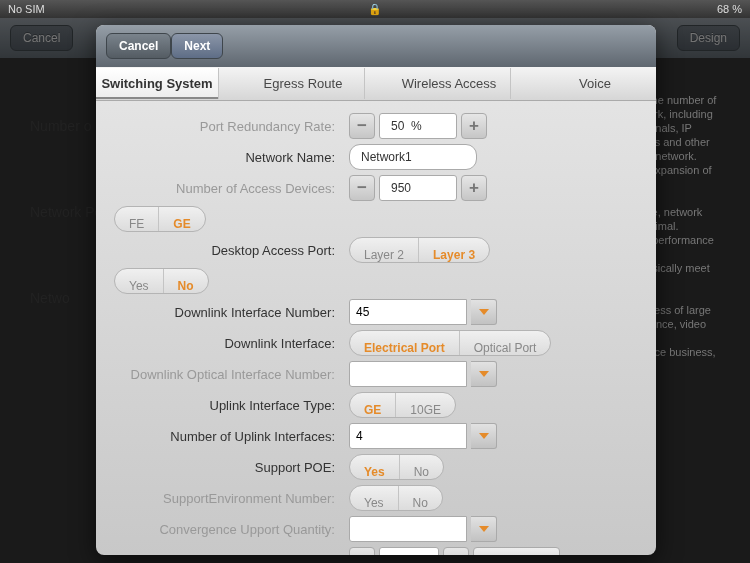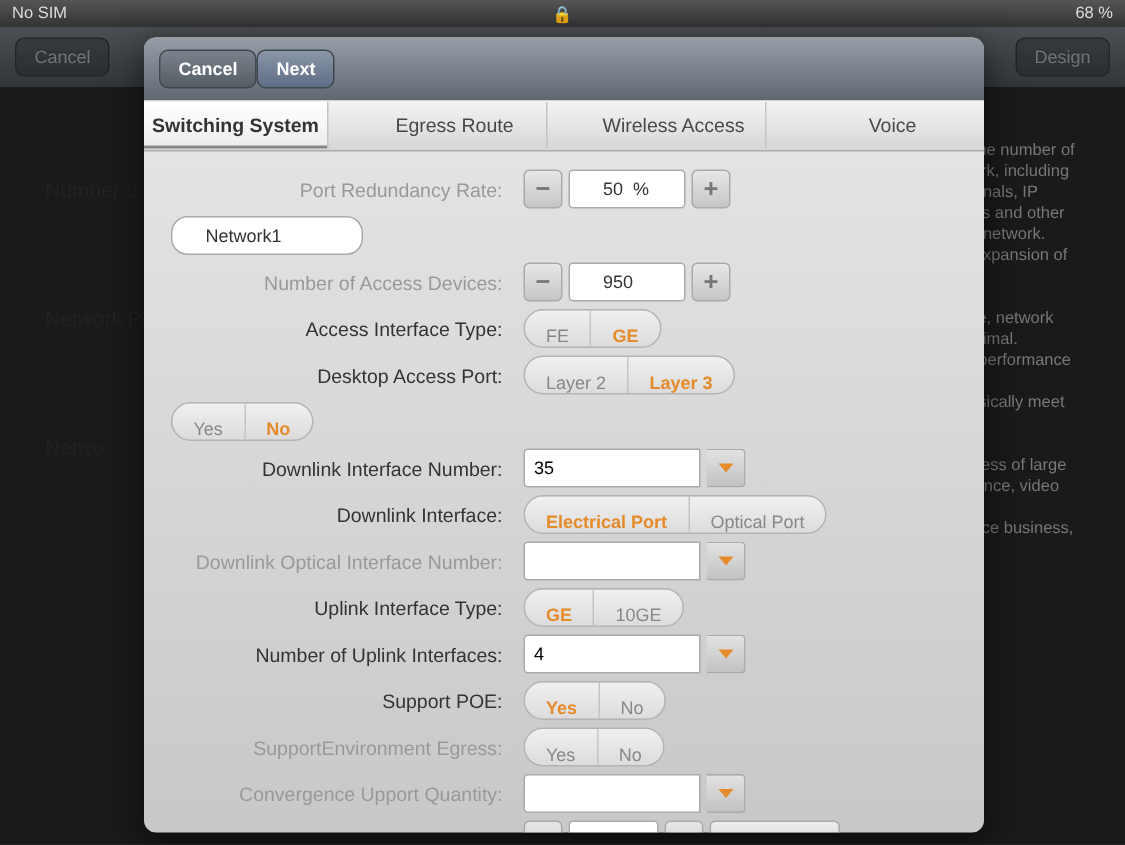--- a/index.html
+++ b/index.html
@@ -30,21 +30,21 @@
 .tab.active { background: linear-gradient(#fff,#ececec); font-weight:bold; color:#333; box-shadow: inset 0 -2px 0 #888;}
 
 .form { flex:1; overflow:hidden; padding: 8px 18px; font-size: 13px; }
 .row { display:flex; align-items:center; margin: 3px 0; min-height: 28px;}
 .label { width: 235px; text-align:right; padding-right: 14px; color:#333; }
 .label.muted { color:#999; }
 .controls { display:flex; align-items:center; gap:4px; }
 
 .step-btn { width:26px; height:26px; background:linear-gradient(#e6e6e6,#c6c6c6); border:1px solid #aaa; border-radius:4px; color:#777; font-size:17px; font-weight:bold; display:flex;align-items:center;justify-content:center;}
 .step-btn.plus { color:#e58b2a; }
-.text-in { width:78px; height:26px; border:1px solid #aaa; background:#fff; border-radius:3px; padding:0 22px; font-size:12px; color:#333;}
+.text-in { width:78px; height:26px; border:1px solid #aaa; background:#fff; border-radius:3px; padding:0 11px; font-size:12px; color:#333;}
 .text-in.wide { width:128px;border-radius:11px; }
 
 .seg { display:inline-flex; border-radius:14px; overflow:hidden; border:1px solid #b4b4b4; background:linear-gradient(#f0f0f0,#dcdcdc); height:26px;}
 .seg span { padding:17px 14px; display:flex; align-items:center; font-size:12px; color:#888; border-right:1px solid #c4c4c4;}
 .seg span:last-child{border-right:none;}
 .seg span.on { color:#e58b2a; font-weight:bold; }
 
 .select { display:flex; align-items:center; }
 .select-box { width:118px; height:26px; background:#fff; border:1px solid #aaa; border-radius:3px 0 0 3px; padding:0 6px; font-size:12px; display:flex;align-items:center;}
 .select-btn { width:26px; height:26px; background:linear-gradient(#e2e2e2,#c2c2c2); border:1px solid #aaa; border-left:none; border-radius:0 3px 3px 0; display:flex;align-items:center;justify-content:center;}
@@ -110,36 +110,36 @@
     <div class="row">
       <div class="label muted">Port Redundancy Rate:</div>
       <div class="controls">
         <div class="step-btn">−</div>
         <input class="text-in" value="50  %" style="">
         <div class="step-btn">+</div>
       </div>
     </div>
 
     <div class="row">
+      <div class="label">Network Name:</div>
       <div class="controls">
           <input class="text-in wide" value="Network1" style="">
         </div>
     </div>
 
     <div class="row">
       <div class="label muted">Number of Access Devices:</div>
       <div class="controls">
         <div class="step-btn">−</div>
         <input class="text-in" value="950" style="">
         <div class="step-btn">+</div>
       </div>
     </div>
 
     <div class="row">
-      <div class="label">Access Interface Type:</div>
       <div class="controls">
           <div class="seg">
         <span>FE</span>
         <span class="on">GE</span>
       </div>
         </div>
     </div>
 
     <div class="row">
       <div class="label">Desktop Access Port:</div>
@@ -156,21 +156,21 @@
           <div class="seg">
         <span>Yes</span>
         <span class="on">No</span>
       </div>
         </div>
     </div>
 
     <div class="row">
       <div class="label">Downlink Interface Number:</div>
       <div class="controls select">
-        <div class="select-box">35</div>
+        <div class="select-box">45</div>
         <div class="select-btn">
             <div class="arrow-down"></div>
           </div>
       </div>
     </div>
 
     <div class="row">
       <div class="label">Downlink Interface:</div>
       <div class="controls">
           <div class="seg">
@@ -214,21 +214,21 @@
       <div class="label">Support POE:</div>
       <div class="controls">
           <div class="seg">
         <span class="on">Yes</span>
         <span>No</span>
       </div>
         </div>
     </div>
 
     <div class="row">
-      <div class="label muted">SupportEnvironment Egress:</div>
+      <div class="label muted">SupportEnvironment Number:</div>
       <div class="controls">
           <div class="seg">
         <span>Yes</span>
         <span>No</span>
       </div>
         </div>
     </div>
 
     <div class="row">
       <div class="label muted">Convergence Upport Quantity:</div>

